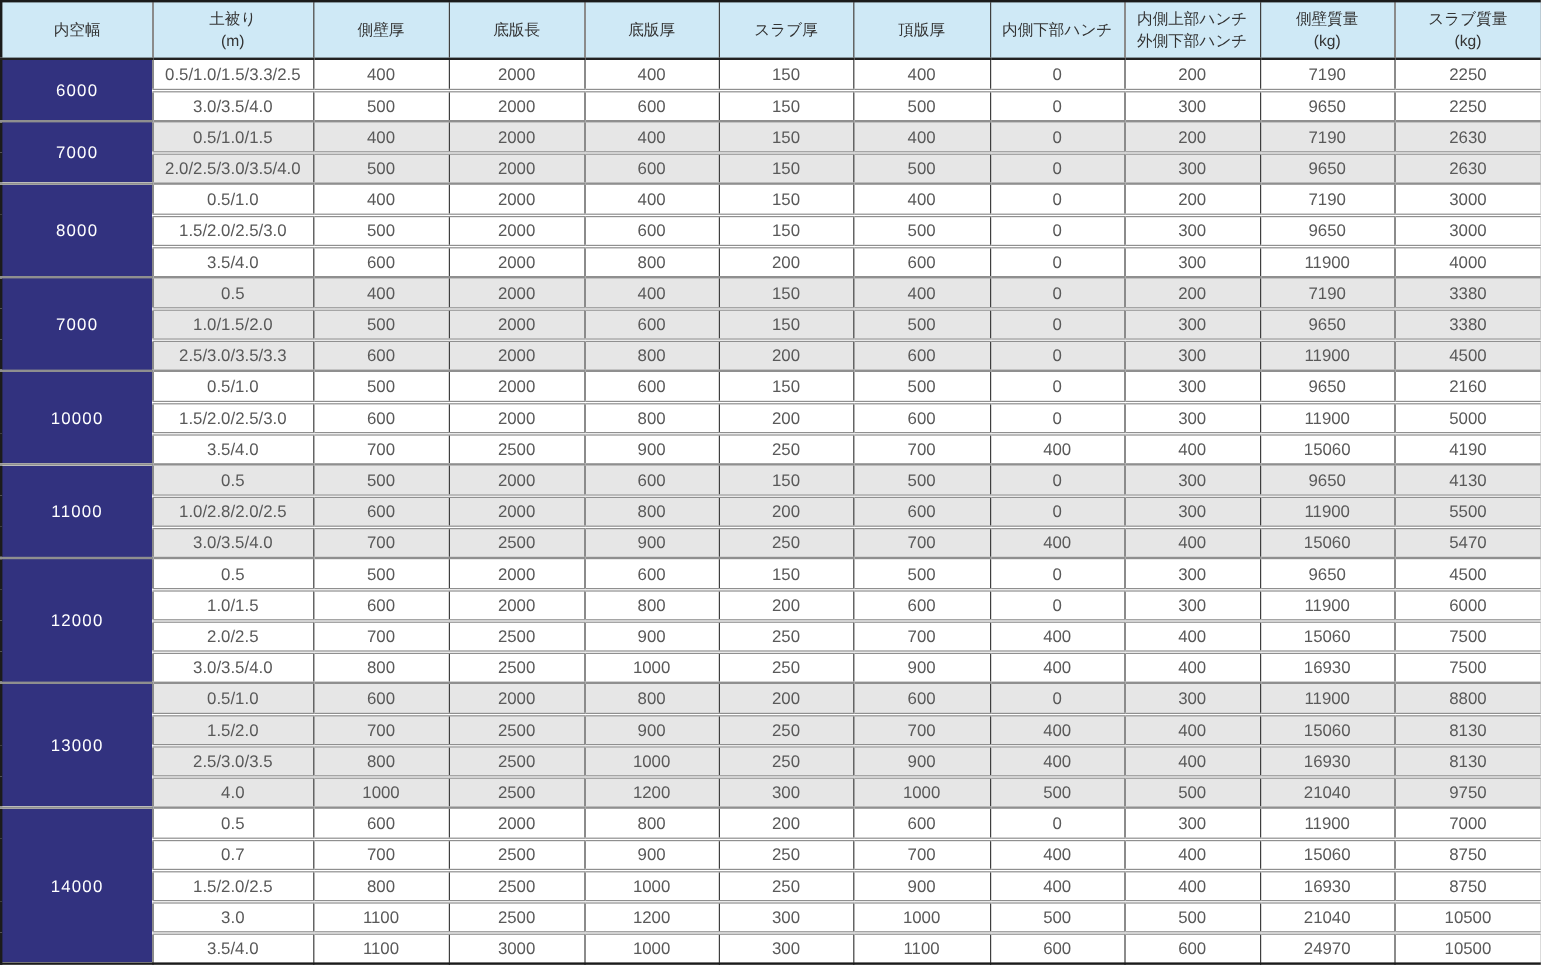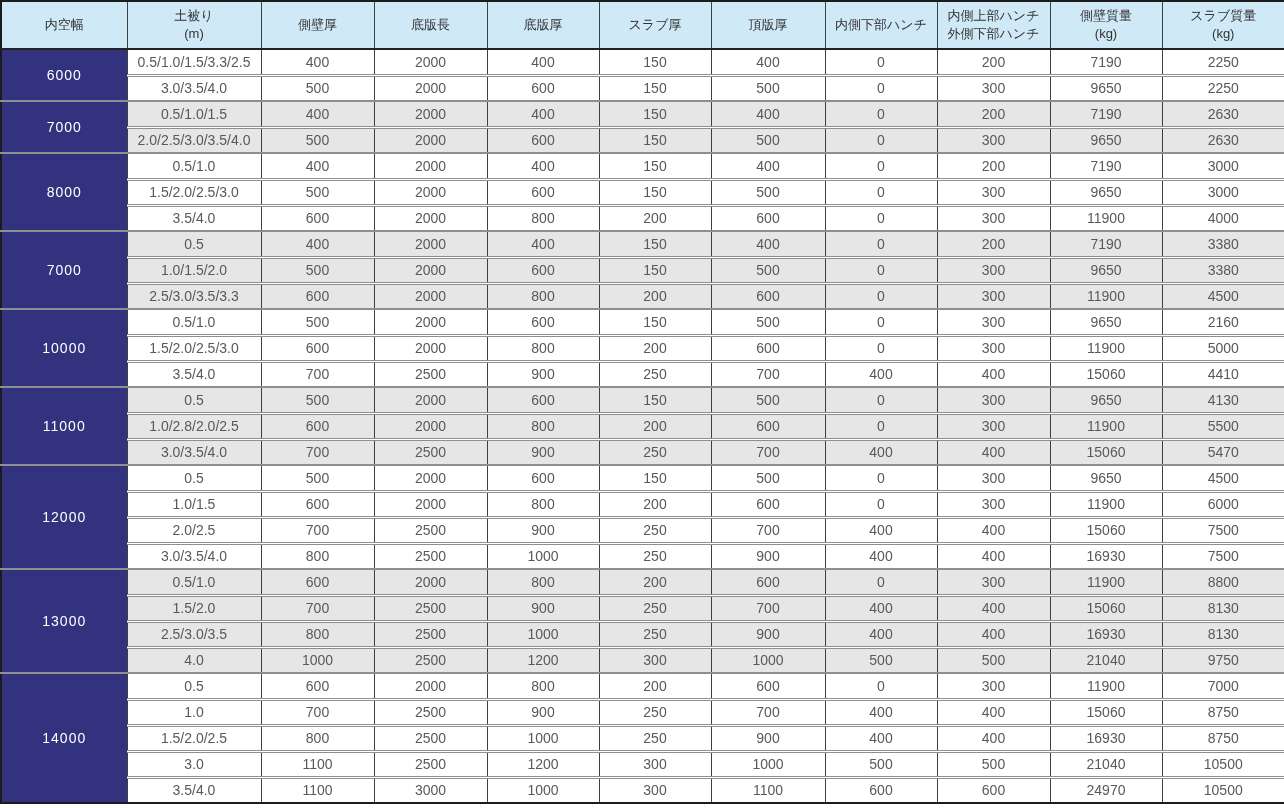--- a/index.html
+++ b/index.html
@@ -247,21 +247,21 @@
         <tr class="band-white">
           <td class="data-cell cover-cell">3.5/4.0</td>
           <td class="data-cell">700</td>
           <td class="data-cell">2500</td>
           <td class="data-cell">900</td>
           <td class="data-cell">250</td>
           <td class="data-cell">700</td>
           <td class="data-cell">400</td>
           <td class="data-cell">400</td>
           <td class="data-cell">15060</td>
-          <td class="data-cell">4410</td>
+          <td class="data-cell">4190</td>
         </tr>
         <tr class="band-gray first-of-group">
           <td class="width-cell" rowspan="3">11000</td>
           <td class="data-cell cover-cell">0.5</td>
           <td class="data-cell">500</td>
           <td class="data-cell">2000</td>
           <td class="data-cell">600</td>
           <td class="data-cell">150</td>
           <td class="data-cell">500</td>
           <td class="data-cell">0</td>
@@ -398,21 +398,21 @@
           <td class="data-cell">2000</td>
           <td class="data-cell">800</td>
           <td class="data-cell">200</td>
           <td class="data-cell">600</td>
           <td class="data-cell">0</td>
           <td class="data-cell">300</td>
           <td class="data-cell">11900</td>
           <td class="data-cell">7000</td>
         </tr>
         <tr class="band-white">
-          <td class="data-cell cover-cell">1.0</td>
+          <td class="data-cell cover-cell">0.7</td>
           <td class="data-cell">700</td>
           <td class="data-cell">2500</td>
           <td class="data-cell">900</td>
           <td class="data-cell">250</td>
           <td class="data-cell">700</td>
           <td class="data-cell">400</td>
           <td class="data-cell">400</td>
           <td class="data-cell">15060</td>
           <td class="data-cell">8750</td>
         </tr>

